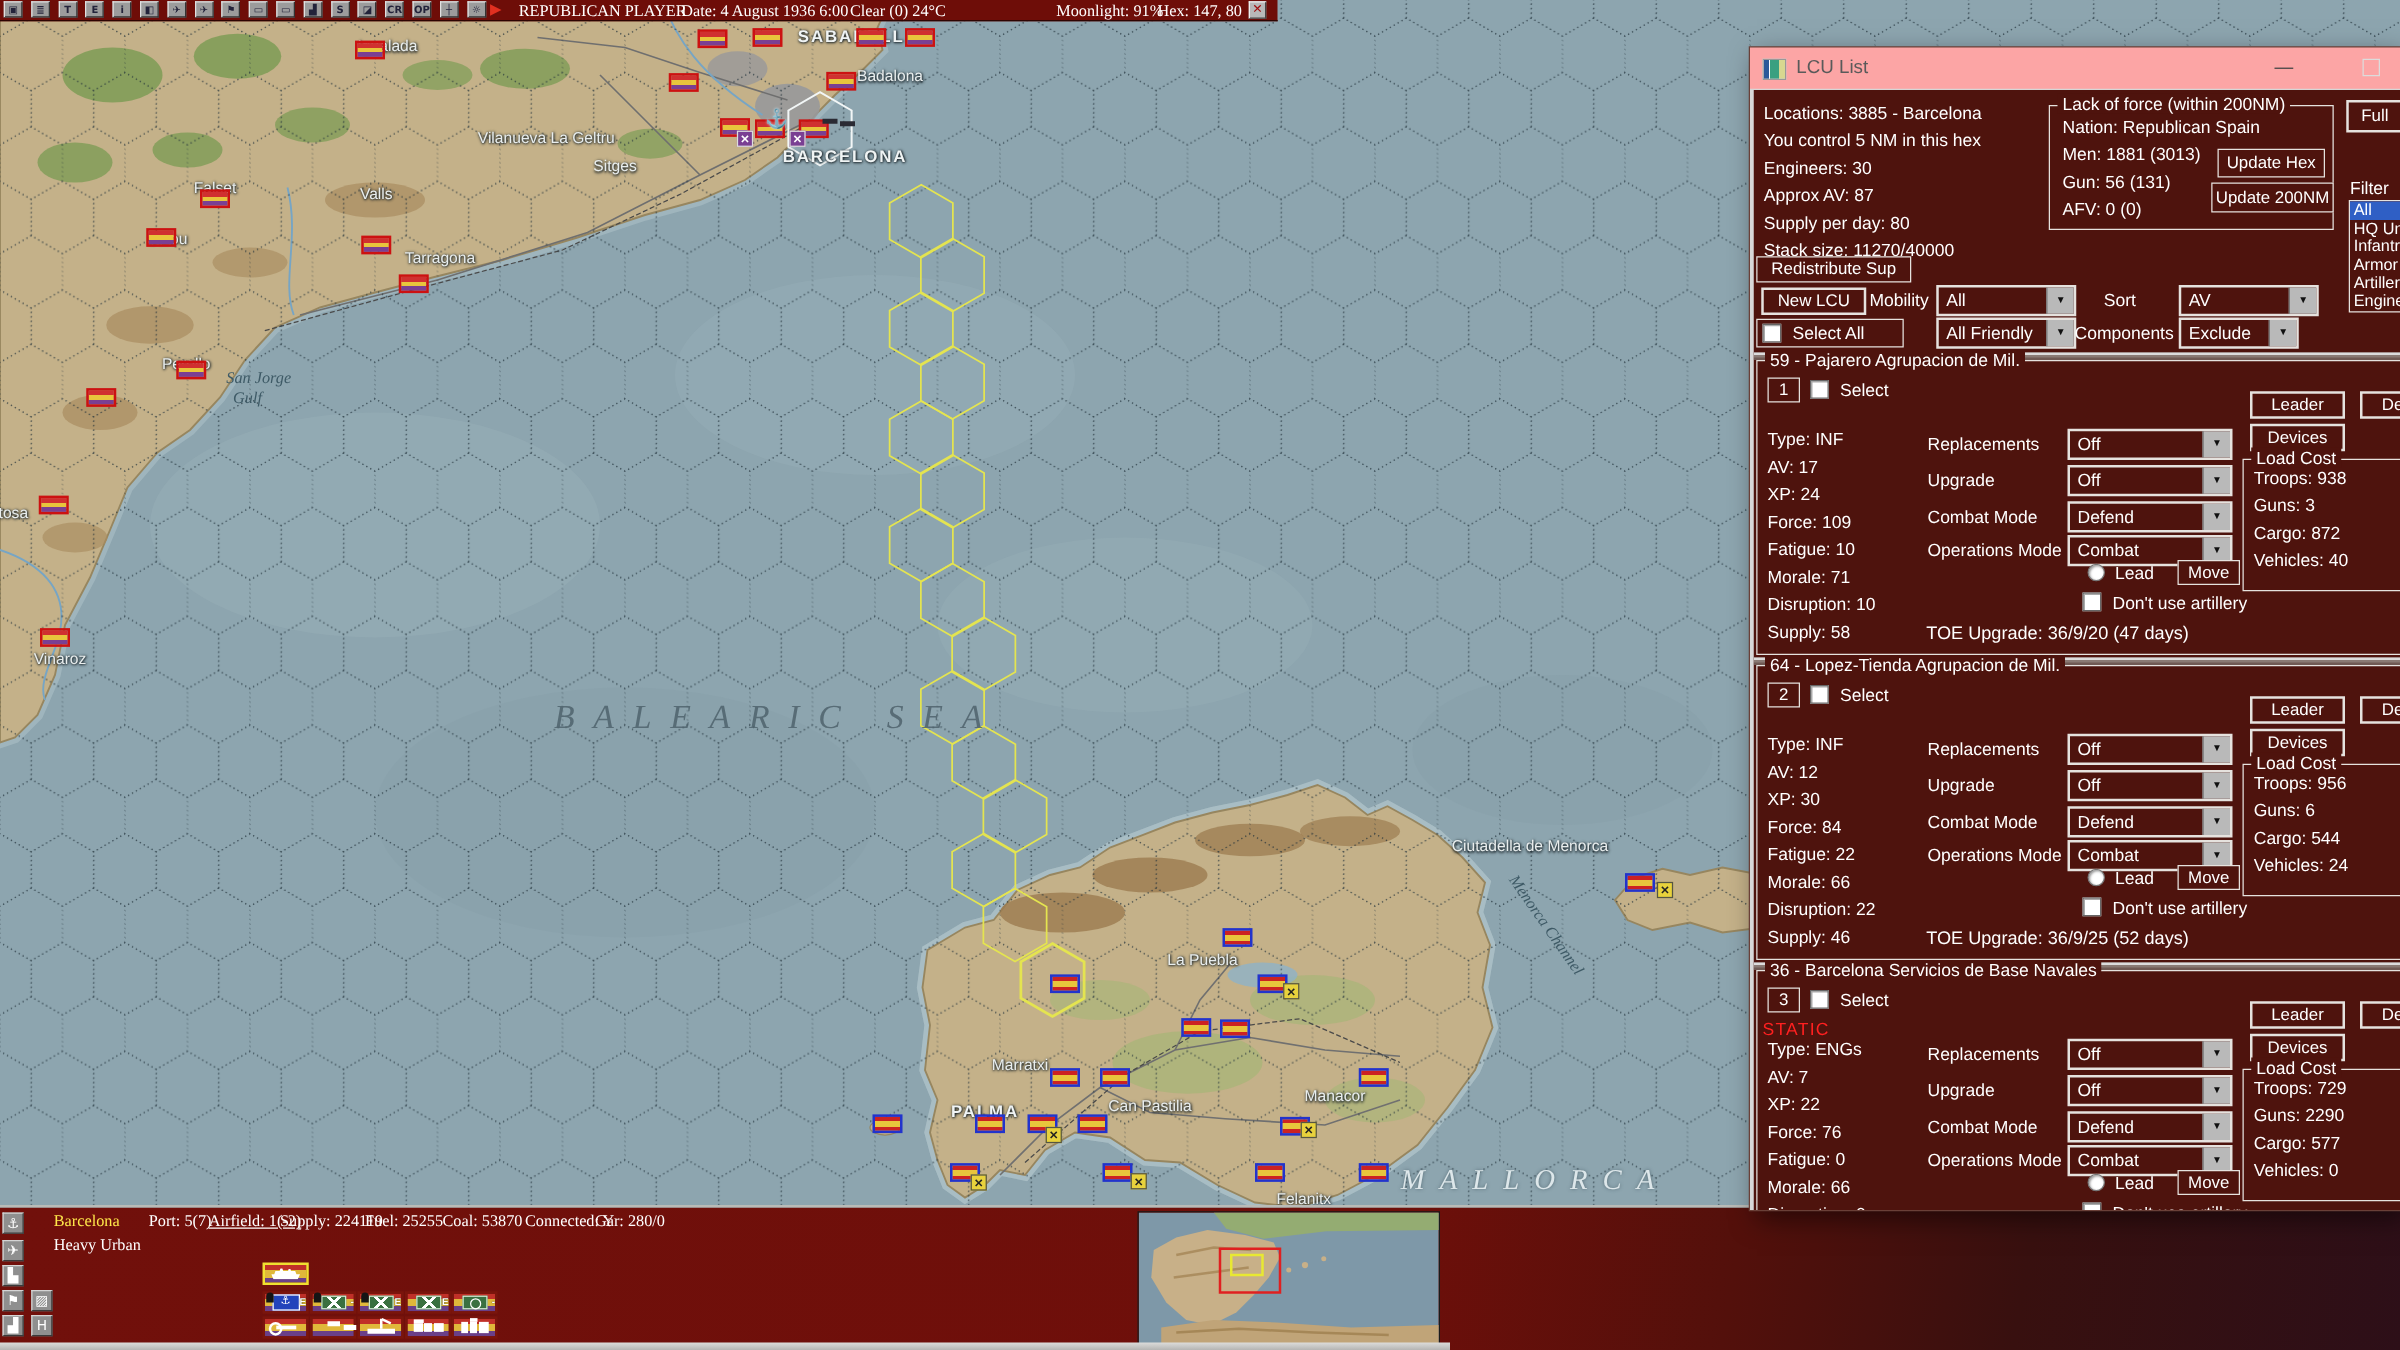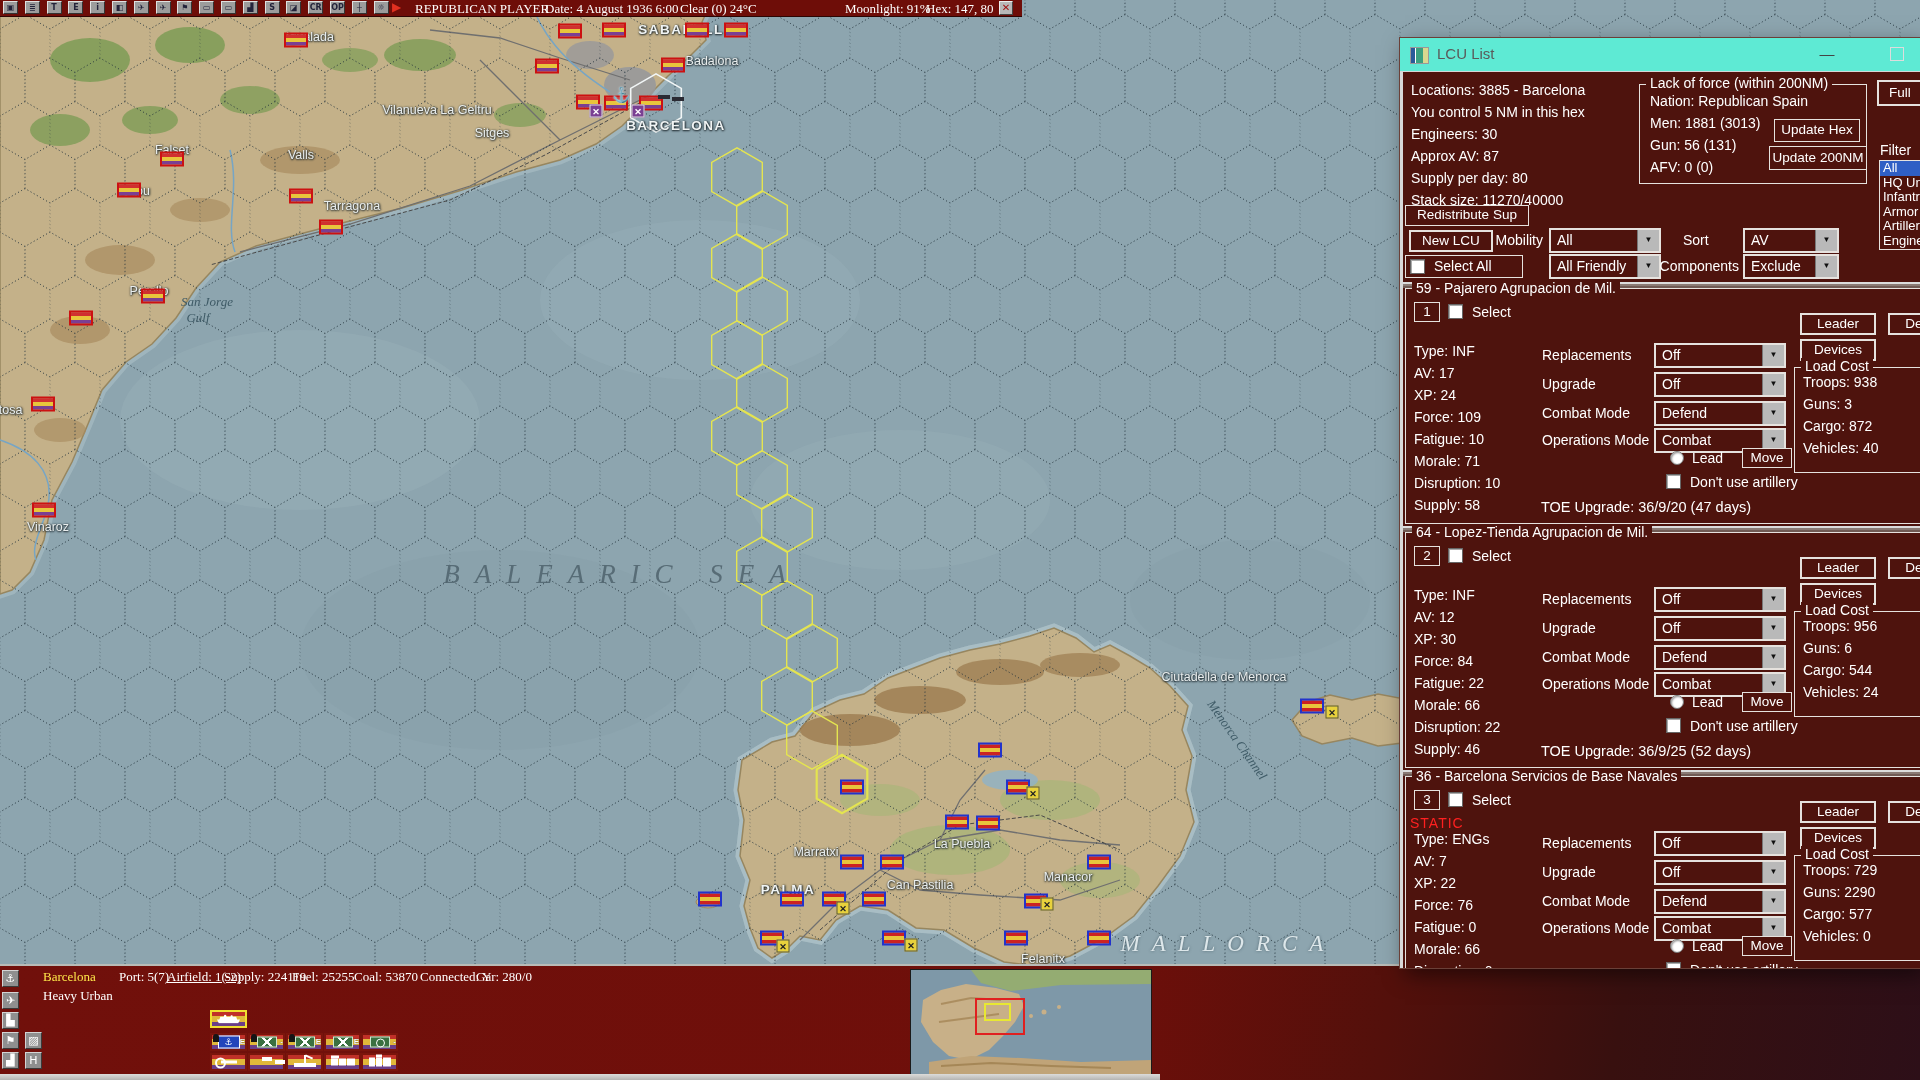--- a/index.html
+++ b/index.html
@@ -65,21 +65,21 @@
   .g-craneship::after{content:"";position:absolute;left:11px;top:-7px;width:8px;height:2px;background:#fff;transform:rotate(25deg);}
   .g-train{width:24px;height:7px;background:linear-gradient(90deg,#fff 0 30%,transparent 30% 35%,#fff 35% 62%,transparent 62% 67%,#fff 67%);}
   .g-train::before{content:"";position:absolute;left:0;top:-3px;width:8px;height:3px;background:#fff;}
   .g-buildings{width:22px;height:9px;background:linear-gradient(90deg,#fff 0 25%,transparent 25% 32%,#fff 32% 58%,transparent 58% 65%,#fff 65%);}
   .g-buildings::before{content:"";position:absolute;left:7px;top:-3px;width:6px;height:3px;background:#fff;}
   #minimap{position:absolute;left:910px;top:3px;width:240px;height:113px;border:1px solid #1a1a1a;}
   #taskstrip{position:absolute;left:0;top:108px;width:1160px;height:8px;background:linear-gradient(#dcdcda,#a8a8a6);}
   
   #lcu{position:absolute;left:1400px;top:38px;width:520px;height:930px;
        box-shadow:0 0 0 1px #6a4038,5px 7px 20px rgba(0,0,0,.5);}
-  #titlebar{position:absolute;left:0;top:0;right:0;height:34px;background:#5eead4;border-bottom:1px solid #d6d6d6;box-sizing:border-box;}
+  #titlebar{position:absolute;left:0;top:0;right:0;height:34px;background:#fca5a5;border-bottom:1px solid #d6d6d6;box-sizing:border-box;}
   #titlebar .ticon{position:absolute;left:10px;top:9px;width:17px;height:15px;background:#fff;border:1px solid #999;
        background-image:linear-gradient(90deg,#2a5a9a 0 4px,#fff 4px 5px,#3aa080 5px 12px,#d8d890 12px);}
   #titlebar .ttxt{position:absolute;left:37px;top:7px;font-size:15px;color:#5a5a5a;}
   #titlebar .minbtn{position:absolute;right:78px;top:4px;width:30px;height:24px;color:#444;font:15px/24px "Liberation Sans",sans-serif;text-align:center;}
   #titlebar .maxbtn{position:absolute;right:16px;top:9px;width:14px;height:14px;border:1px solid #dcdcdc;box-sizing:border-box;}
   #pbody{position:absolute;left:0;top:34px;right:0;bottom:0;background:#4e130d;overflow:hidden;
          border-left:3px solid #d8d8d8;box-sizing:border-box;color:#fff;font-size:14px;}
   .pline{height:22px;white-space:nowrap;}
   .fset{position:absolute;border:1px solid #e6e2de;}
   .fset .lg{position:absolute;top:-10px;left:6px;background:#4e130d;padding:0 4px;font-size:14px;color:#fff;white-space:nowrap;}
@@ -203,21 +203,21 @@
       <div class="ml town" style="left: 134px; top: 191px;">Salou</div>
       <div class="ml town" style="left: 352px; top: 206px;">Tarragona</div>
       <div class="ml town" style="left: 149px; top: 291px;">Perello</div>
       <div class="ml water" style="left: 207px; top: 302px;">San Jorge</div>
       <div class="ml water" style="left: 198px; top: 318px;">Gulf</div>
       <div class="ml town" style="left: 2px; top: 410px;">Tortosa</div>
       <div class="ml town" style="left: 48px; top: 527px;">Vinaroz</div>
       <div class="ml sea" style="left: 622px; top: 574px;">BALEARIC SEA</div>
       <div class="ml town" style="left: 1224px; top: 677px;">Ciutadella  de  Menorca</div>
       <div class="ml water" style="left: 1237px; top: 740px; transform: translate(-50%, -50%) rotate(55deg);">Menorca  Channel</div>
-      <div class="ml town" style="left: 962px; top: 844px; text-align: right;">La  Puebla</div>
+      <div class="ml town" style="left: 962px; top: 768px; text-align: right;">La  Puebla</div>
       <div class="ml town" style="left: 816px; top: 852px;">Marratxi</div>
       <div class="ml city" style="left: 788px; top: 889px;">PALMA</div>
       <div class="ml town" style="left: 920px; top: 885px;">Can  Pastilia</div>
       <div class="ml town" style="left: 1068px; top: 877px;">Manacor</div>
       <div class="ml town" style="left: 1043px; top: 959px;">Felanitx</div>
       <div class="ml sea2" style="left: 1228px; top: 944px;">MALLORCA</div>
       <div class="mflag r" style="left: 570px; top: 31px;"></div>
       <div class="mflag r" style="left: 614px; top: 30px;"></div>
       <div class="mflag r" style="left: 697px; top: 30px;"></div>
       <div class="mflag r" style="left: 736px; top: 30px;"></div>
@@ -418,21 +418,21 @@
       <span class="dd" style="left:146px;top:156px;width:112px;">
         <span class="v">All</span>
           <span class="b">▼</span>
       </span>
       <div class="plabel" style="left:60px;top:186px;width:80px;text-align:right;margin-left:48px;">Nation</div>
       <span class="dd" style="left:146px;top:182px;width:112px;">
         <span class="v">All Friendly</span>
           <span class="b">▼</span>
       </span>
       <div class="plabel" style="left:280px;top:160px;width:56px;text-align:left;">Sort</div>
-      <span class="dd" style="left:340px;top:156px;width:96px;">
+      <span class="dd" style="left:340px;top:156px;width:112px;">
         <span class="v">AV</span>
           <span class="b">▼</span>
       </span>
       <div class="plabel" style="left:240px;top:186px;width:96px;text-align:right;">Components</div>
       <span class="dd" style="left:340px;top:182px;width:96px;">
         <span class="v">Exclude</span>
           <span class="b">▼</span>
       </span>
 
       <div class="groove" style="top:210px;"></div>

